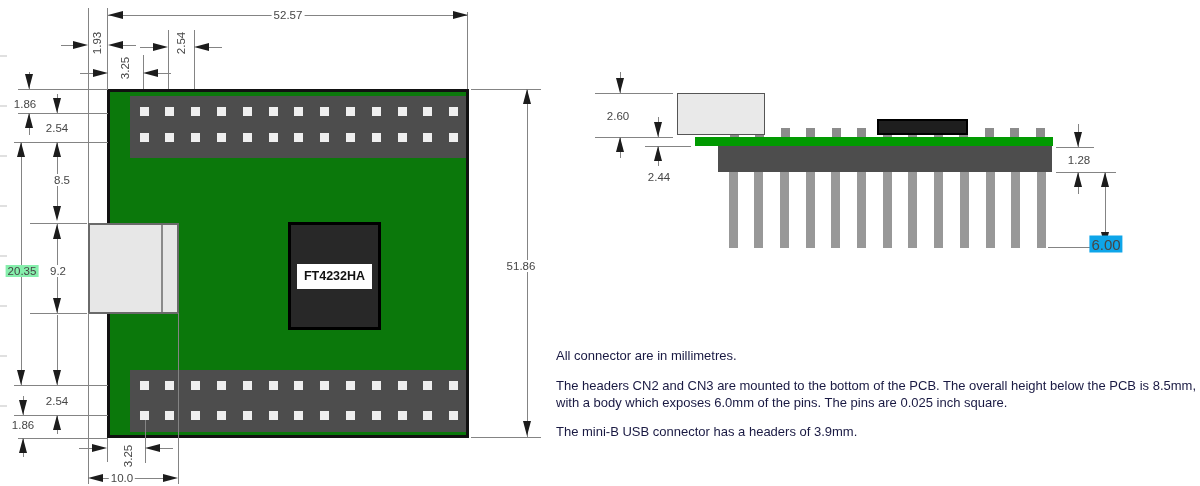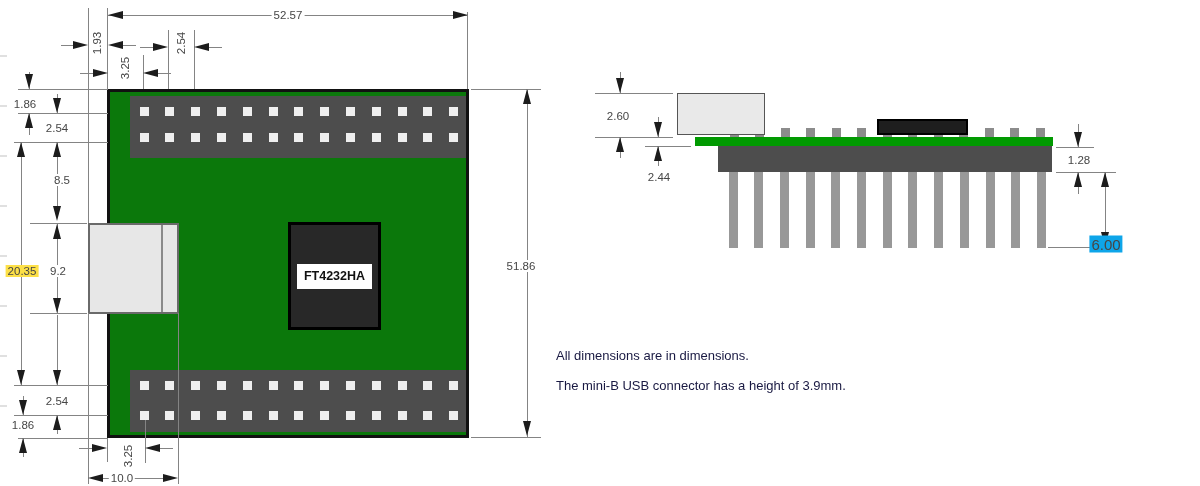--- a/index.html
+++ b/index.html
@@ -229,30 +229,31 @@
       <div style="position: absolute; width: 0px; height: 0px; z-index: 6; left: 1073.5px; top: 172px; border-left: 4.5px solid transparent; border-right: 4.5px solid transparent; border-bottom: 15px solid var(--arrow-black);"></div>
       <div style="position: absolute; width: 0px; height: 0px; z-index: 6; left: 1100.5px; top: 172px; border-left: 4.5px solid transparent; border-right: 4.5px solid transparent; border-bottom: 15px solid var(--arrow-black);"></div>
       <div style="position: absolute; width: 0px; height: 0px; z-index: 6; left: 1100.5px; top: 232px; border-left: 4.5px solid transparent; border-right: 4.5px solid transparent; border-top: 15px solid var(--arrow-black);"></div>
       <div style="position: absolute; left: 288px; top: 15px; background: rgb(255, 255, 255); padding: 0px 2px; font-size: 11.5px; color: var(--dim-text); white-space: nowrap; z-index: 7; transform: translate(-50%, -50%);">52.57</div>
       <div style="position: absolute; left: 97px; top: 43px; background: rgb(255, 255, 255); padding: 0px 1px; font-size: 11.5px; color: var(--dim-text); white-space: nowrap; z-index: 7; transform: translate(-50%, -50%) rotate(-90deg);">1.93</div>
       <div style="position: absolute; left: 181px; top: 43px; background: rgb(255, 255, 255); padding: 0px 1px; font-size: 11.5px; color: var(--dim-text); white-space: nowrap; z-index: 7; transform: translate(-50%, -50%) rotate(-90deg);">2.54</div>
       <div style="position: absolute; left: 125px; top: 68px; background: rgb(255, 255, 255); padding: 0px 1px; font-size: 11.5px; color: var(--dim-text); white-space: nowrap; z-index: 7; transform: translate(-50%, -50%) rotate(-90deg);">3.25</div>
       <div style="position: absolute; left: 25px; top: 104px; background: rgb(255, 255, 255); padding: 0px 2px; font-size: 11.5px; color: var(--dim-text); white-space: nowrap; z-index: 7; transform: translate(-50%, -50%);">1.86</div>
       <div style="position: absolute; left: 57px; top: 128px; background: rgb(255, 255, 255); padding: 0px 2px; font-size: 11.5px; color: var(--dim-text); white-space: nowrap; z-index: 7; transform: translate(-50%, -50%);">2.54</div>
       <div style="position: absolute; left: 62px; top: 180px; background: rgb(255, 255, 255); padding: 0px 2px; font-size: 11.5px; color: var(--dim-text); white-space: nowrap; z-index: 7; transform: translate(-50%, -50%);">8.5</div>
-      <div style="position: absolute; left: 22px; top: 271px; background: #fde047; padding: 0px 2px; font-size: 11.5px; color: var(--dim-text); white-space: nowrap; z-index: 7; transform: translate(-50%, -50%);">20.35</div>
+      <div style="position: absolute; left: 22px; top: 271px; background: #86efac; padding: 0px 2px; font-size: 11.5px; color: var(--dim-text); white-space: nowrap; z-index: 7; transform: translate(-50%, -50%);">20.35</div>
       <div style="position: absolute; left: 58px; top: 271px; background: rgb(255, 255, 255); padding: 0px 2px; font-size: 11.5px; color: var(--dim-text); white-space: nowrap; z-index: 7; transform: translate(-50%, -50%);">9.2</div>
       <div style="position: absolute; left: 57px; top: 401px; background: rgb(255, 255, 255); padding: 0px 2px; font-size: 11.5px; color: var(--dim-text); white-space: nowrap; z-index: 7; transform: translate(-50%, -50%);">2.54</div>
       <div style="position: absolute; left: 23px; top: 425px; background: rgb(255, 255, 255); padding: 0px 2px; font-size: 11.5px; color: var(--dim-text); white-space: nowrap; z-index: 7; transform: translate(-50%, -50%);">1.86</div>
       <div style="position: absolute; left: 128px; top: 456px; background: rgb(255, 255, 255); padding: 0px 1px; font-size: 11.5px; color: var(--dim-text); white-space: nowrap; z-index: 7; transform: translate(-50%, -50%) rotate(-90deg);">3.25</div>
       <div style="position: absolute; left: 122px; top: 478px; background: rgb(255, 255, 255); padding: 0px 2px; font-size: 11.5px; color: var(--dim-text); white-space: nowrap; z-index: 7; transform: translate(-50%, -50%);">10.0</div>
       <div style="position: absolute; left: 521px; top: 266px; background: rgb(255, 255, 255); padding: 0px 2px; font-size: 11.5px; color: var(--dim-text); white-space: nowrap; z-index: 7; transform: translate(-50%, -50%);">51.86</div>
       <div style="position: absolute; left: 618px; top: 116px; background: rgb(255, 255, 255); padding: 0px 2px; font-size: 11.5px; color: var(--dim-text); white-space: nowrap; z-index: 7; transform: translate(-50%, -50%);">2.60</div>
       <div style="position: absolute; left: 659px; top: 177px; background: rgb(255, 255, 255); padding: 0px 2px; font-size: 11.5px; color: var(--dim-text); white-space: nowrap; z-index: 7; transform: translate(-50%, -50%);">2.44</div>
       <div style="position: absolute; left: 1079px; top: 160px; background: rgb(255, 255, 255); padding: 0px 2px; font-size: 11.5px; color: var(--dim-text); white-space: nowrap; z-index: 7; transform: translate(-50%, -50%);">1.28</div>
       <div style="position: absolute; left: 1106px; top: 212px; background: #0ea5e9; padding: 0px 2px; font-size: 15px; color: var(--dim-text); white-space: nowrap; z-index: 7; transform: translate(-50%, -50%); margin-top: 32px;">6.00</div>
     </div>
 
   <div class="notes">
-    <p>All dimensions are in dimensions.</p>
-    <p>The mini-B USB connector has a height of 3.9mm.</p>
+    <p>All connector are in millimetres.</p>
+    <p class="just">The headers CN2 and CN3 are mounted to the bottom of the PCB.  The overall height below the PCB is 8.5mm, with a body which exposes 6.0mm of the pins. The pins are 0.025 inch square.</p>
+    <p>The mini-B USB connector has a headers of 3.9mm.</p>
   </div>
 </div>
 
 </body></html>

